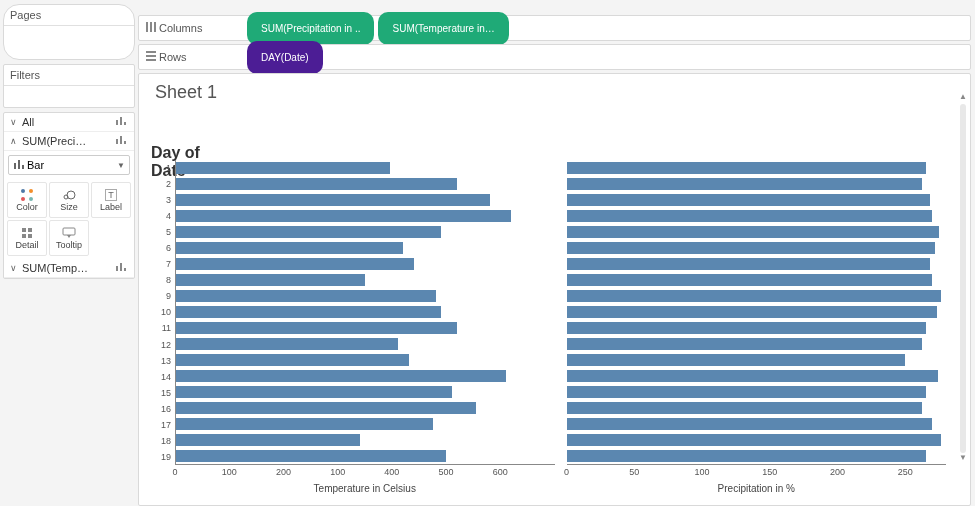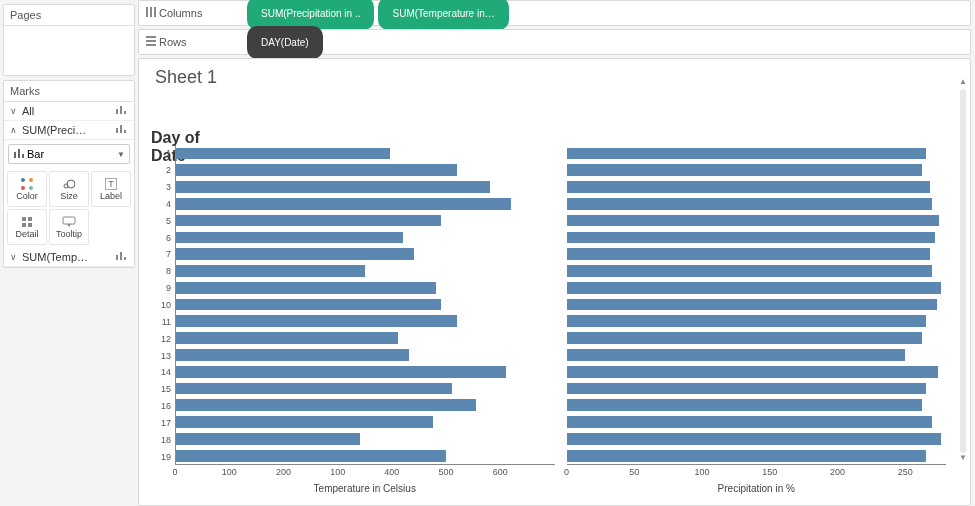--- a/index.html
+++ b/index.html
@@ -1,39 +1,39 @@
 <!DOCTYPE html>
 <html><head>
 <meta charset="utf-8">
 <style>
 * { box-sizing: border-box; margin: 0; padding: 0; font-family: "Segoe UI", Arial, sans-serif; }
 body { background: #f4f4f4; width: 975px; height: 506px; overflow: hidden; display: flex; }
 .left-col { width: 138px; display: flex; flex-direction: column; gap: 4px; padding: 4px 3px 0 3px; }
 .panel { background: #fff; border: 1px solid #d9d9d9; border-radius: 2px; }
 .panel-hdr { font-size: 11px; color: #555; padding: 4px 6px; border-bottom: 1px solid #e0e0e0; }
-.pages { height: 72px; }
+.pages { height: 56px; border-radius: 16px; }
 .filters { height: 44px; }
 .marks-panel { flex: none; }
 .marks-row { display: flex; align-items: center; justify-content: space-between; padding: 3px 6px; font-size: 11px; color: #333; border-bottom: 1px solid #eee; }
 .marks-row .chev { font-size: 9px; color: #666; width: 10px; }
 .mini-bar-icon { width: 14px; text-align: center; color: #666; }
 .marks-select { display: flex; align-items: center; padding: 2px 4px; margin: 4px; border: 1px solid #ccc; border-radius: 2px; font-size: 11px; }
 .marks-select .sel-icon { width: 14px; color: #666; }
 .marks-select .sel-text { flex: 1; }
 .marks-select .sel-drop { font-size: 8px; color: #666; }
 .btn-grid { display: flex; flex-wrap: wrap; padding: 2px; }
 .mbtn { width: 40px; height: 36px; border: 1px solid #e5e5e5; margin: 1px; border-radius: 2px; display: flex; flex-direction: column; align-items: center; justify-content: center; font-size: 9px; color: #444; }
 .mbtn .mi { height: 14px; display: flex; align-items: center; justify-content: center; font-size: 12px; color: #666; }
-.right-col { flex: 1; display: flex; flex-direction: column; padding: 0 4px 0 0; gap: 3px; min-width: 0; }
+.right-col { flex: 1; display: flex; flex-direction: column; padding: 15px 4px 0 0; gap: 3px; min-width: 0; }
 .shelf { background: #fff; border: 1px solid #d9d9d9; border-radius: 2px; height: 26px; display: flex; align-items: center; padding: 0 4px; }
 .shelf-icon { width: 16px; color: #666; font-size: 12px; text-align: center; }
 .shelf-label { width: 88px; font-size: 11px; color: #555; }
 .pill { height: 33px; border-radius: 10px; color: #fff; font-size: 10px; display: inline-flex; align-items: center; padding: 0 14px; margin-right: 4px; }
 .pill.green { background: #1faa77; }
-.pill.blue { background: #404040; }
+.pill.blue { background: #4c1d95; }
 .viz { flex: 1; background: #fff; border: 1px solid #d9d9d9; border-radius: 2px; display: flex; flex-direction: column; padding: 8px 6px 4px 10px; min-height: 0; position: relative; gap: 35px; }
 .sheet-title { font-size: 18px; color: #555; margin: 0 0 6px 6px; font-weight: 400; }
 .scrollbar { position: absolute; right: 2px; top: 18px; bottom: 40px; width: 10px; }
 .scrollbar .up, .scrollbar .dn { height: 12px; font-size: 8px; color: #888; text-align: center; }
 .scrollbar .track { position: absolute; top: 12px; bottom: 12px; left: 2px; right: 2px; background: #e8e8e8; border-radius: 3px; }
 .chart-area { flex: 1; display: flex; flex-direction: column; min-height: 0; margin-right: 18px; }
 .header-row { display: flex; height: 16px; }
 .header-row .ylab { width: 60px; font-size: 16px; font-weight: 600; color: #333; padding-left: 2px; }
 .body-row { flex: 1; display: flex; min-height: 0; }
 .yticks { width: 26px; display: flex; flex-direction: column; }
@@ -63,22 +63,24 @@
 .dots4 i:nth-child(3){ left:0; bottom:0; background:#e15759; }
 .dots4 i:nth-child(4){ right:0; bottom:0; background:#76b7b2; }
 </style>
 </head>
 <body>
 
 <div class="left-col">
   <div class="panel pages">
     <div class="panel-hdr">Pages</div>
   </div>
+  <div class="panel filters">
+    <div class="panel-hdr">Filters</div>
+  </div>
   <div class="panel marks-panel">
-    <div class="panel-hdr">Marks</div>
     <div id="marks-rows-1">
         <div class="marks-row">
           <span style="display:flex;align-items:center;gap:2px;">
             <span class="chev">∨</span>
             <span>All</span>
           </span>
           <span class="mini-bar-icon"><svg width="12" height="10" viewBox="0 0 12 10">
               <rect x="1" y="4" width="2" height="5" fill="#888"></rect>
               <rect x="5" y="1" width="2" height="8" fill="#888"></rect>
               <rect x="9" y="6" width="2" height="3" fill="#888"></rect>

